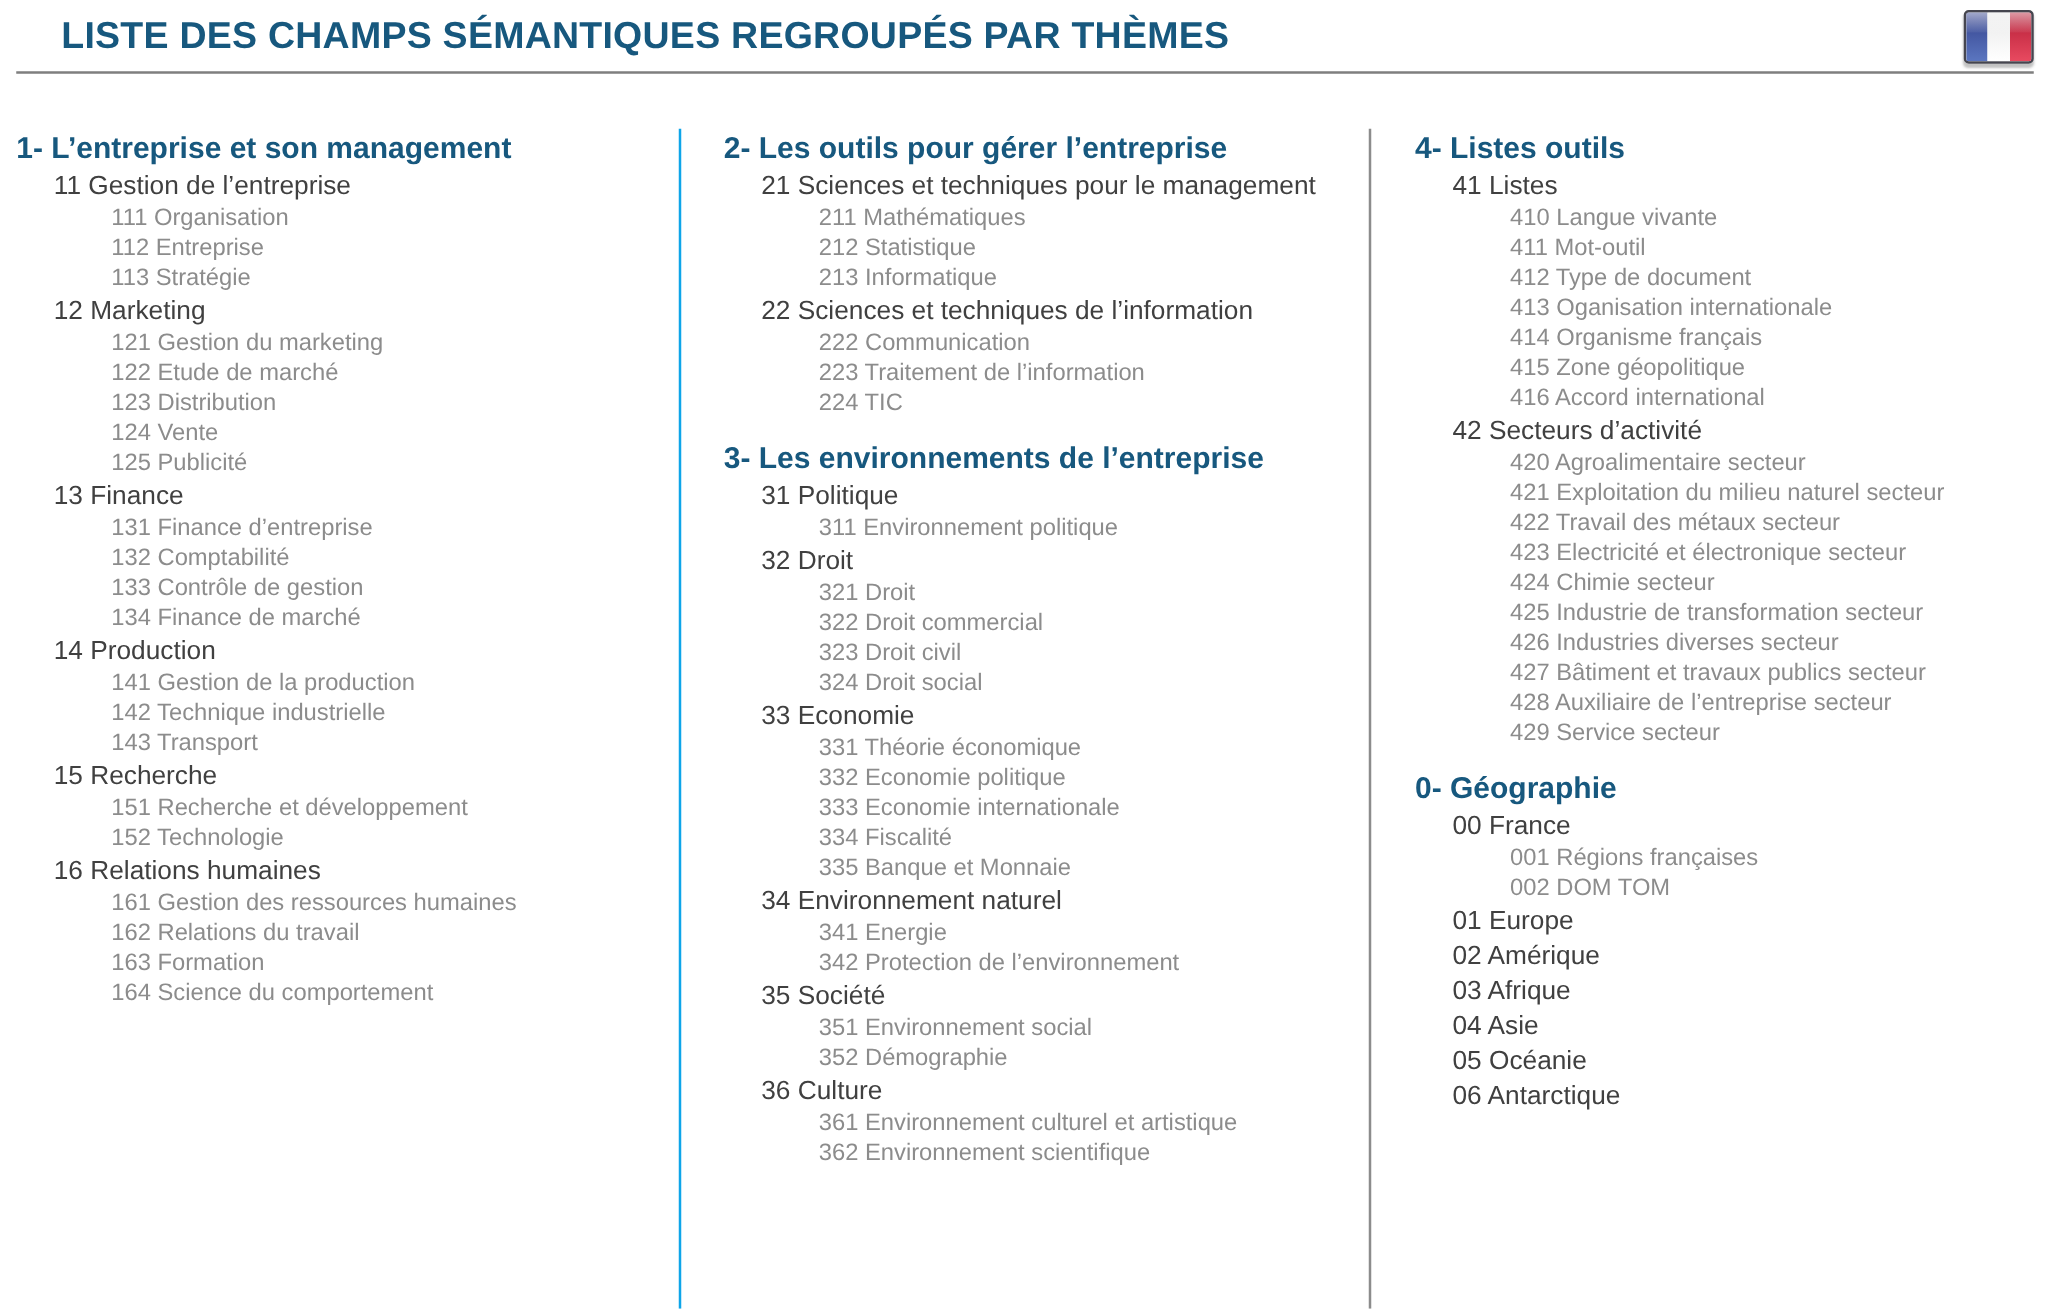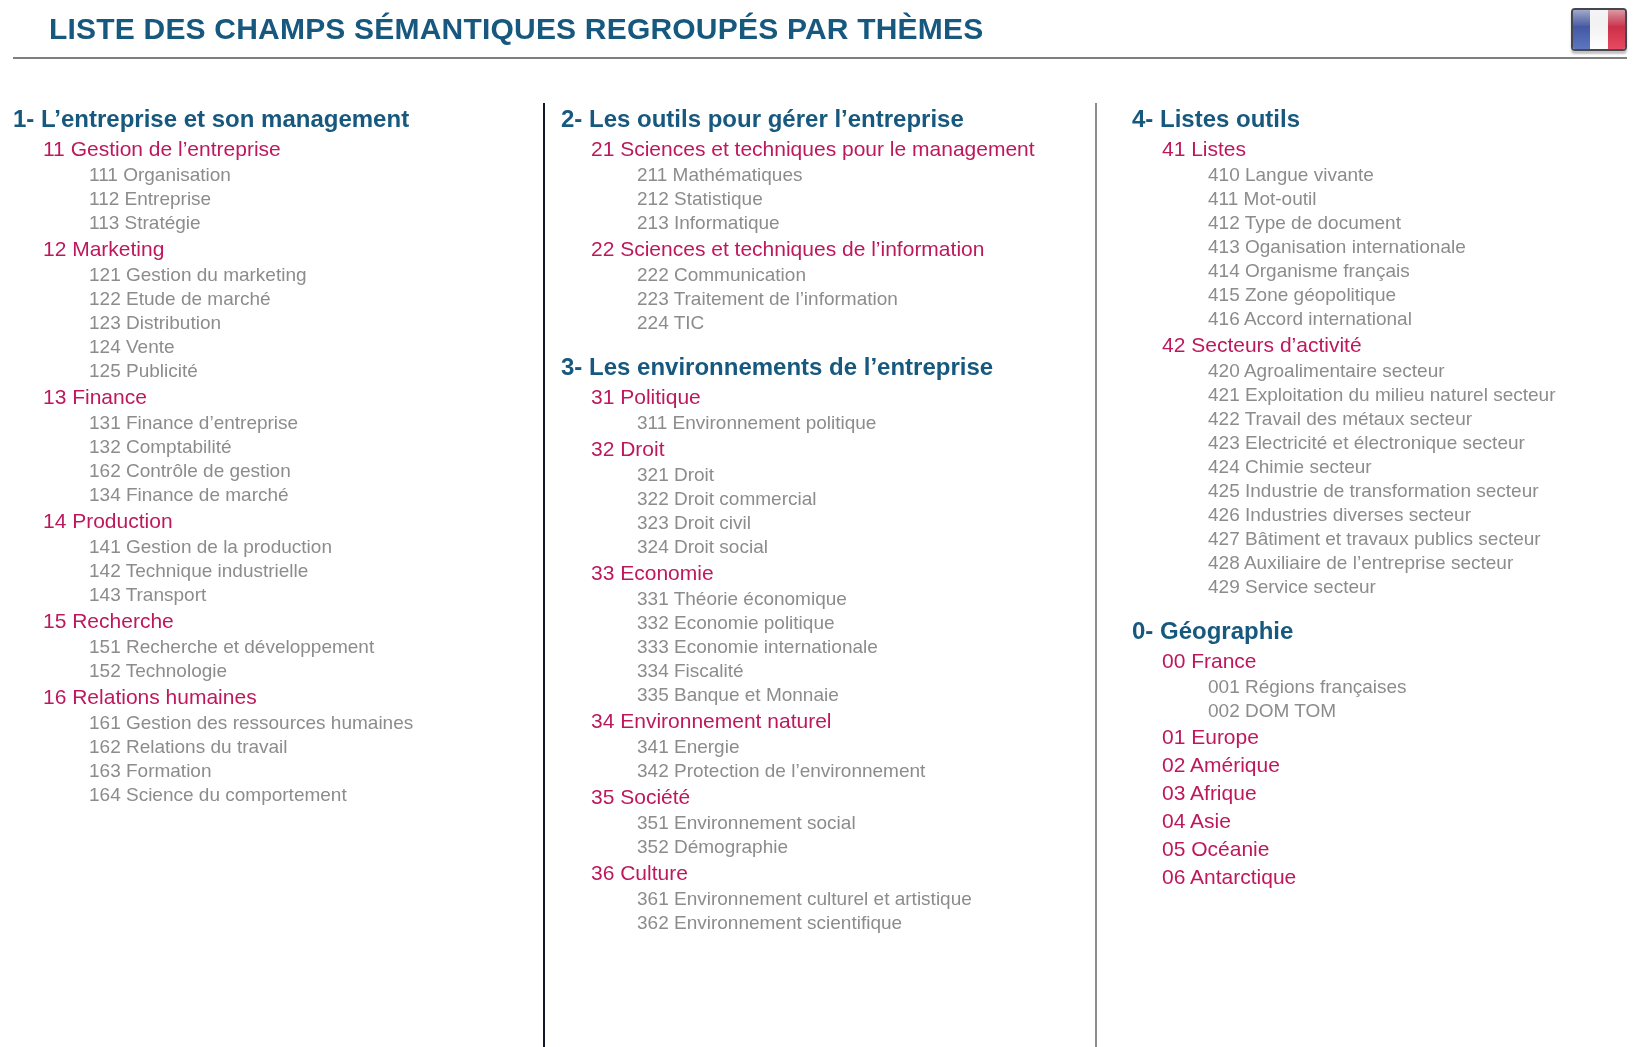--- a/index.html
+++ b/index.html
@@ -52,34 +52,34 @@
   }
   
   .content {
     display: flex;
     margin-top: 44px;
     height: 944px;
     justify-content: space-between;
   }
   .col { height: 100%; }
   .col-1 { width: 543px; padding-left: 13px; }
-  .col-2 { width: 552px; padding-left: 16px; border-left: 2px solid #0f172a; }
+  .col-2 { width: 552px; padding-left: 34px; border-left: 2px solid #0ea5e9; }
   .col-3 { flex: 1;      padding-left: 35px; border-left: 2px solid #8C8C8C; }
   
   .section + .section { margin-top: 16px; }
   .section-title {
     font-size: 24px;
     font-weight: bold;
     line-height: 32px;
     color: #17587E;
   }
   .group-label {
     font-size: 21px;
     line-height: 28px;
-    color: #be185d;
+    color: #404040;
     padding-left: 30px;
   }
   .item {
     font-size: 19px;
     line-height: 24px;
     color: #8C8C8C;
     padding-left: 76px;
   }
 </style>
 </head>
@@ -106,21 +106,21 @@
         <div class="item">113 Stratégie</div>
         <div class="group-label">12 Marketing</div>
         <div class="item">121 Gestion du marketing</div>
         <div class="item">122 Etude de marché</div>
         <div class="item">123 Distribution</div>
         <div class="item">124 Vente</div>
         <div class="item">125 Publicité</div>
         <div class="group-label">13 Finance</div>
         <div class="item">131 Finance d’entreprise</div>
         <div class="item">132 Comptabilité</div>
-        <div class="item">162 Contrôle de gestion</div>
+        <div class="item">133 Contrôle de gestion</div>
         <div class="item">134 Finance de marché</div>
         <div class="group-label">14 Production</div>
         <div class="item">141 Gestion de la production</div>
         <div class="item">142 Technique industrielle</div>
         <div class="item">143 Transport</div>
         <div class="group-label">15 Recherche</div>
         <div class="item">151 Recherche et développement</div>
         <div class="item">152 Technologie</div>
         <div class="group-label">16 Relations humaines</div>
         <div class="item">161 Gestion des ressources humaines</div>

